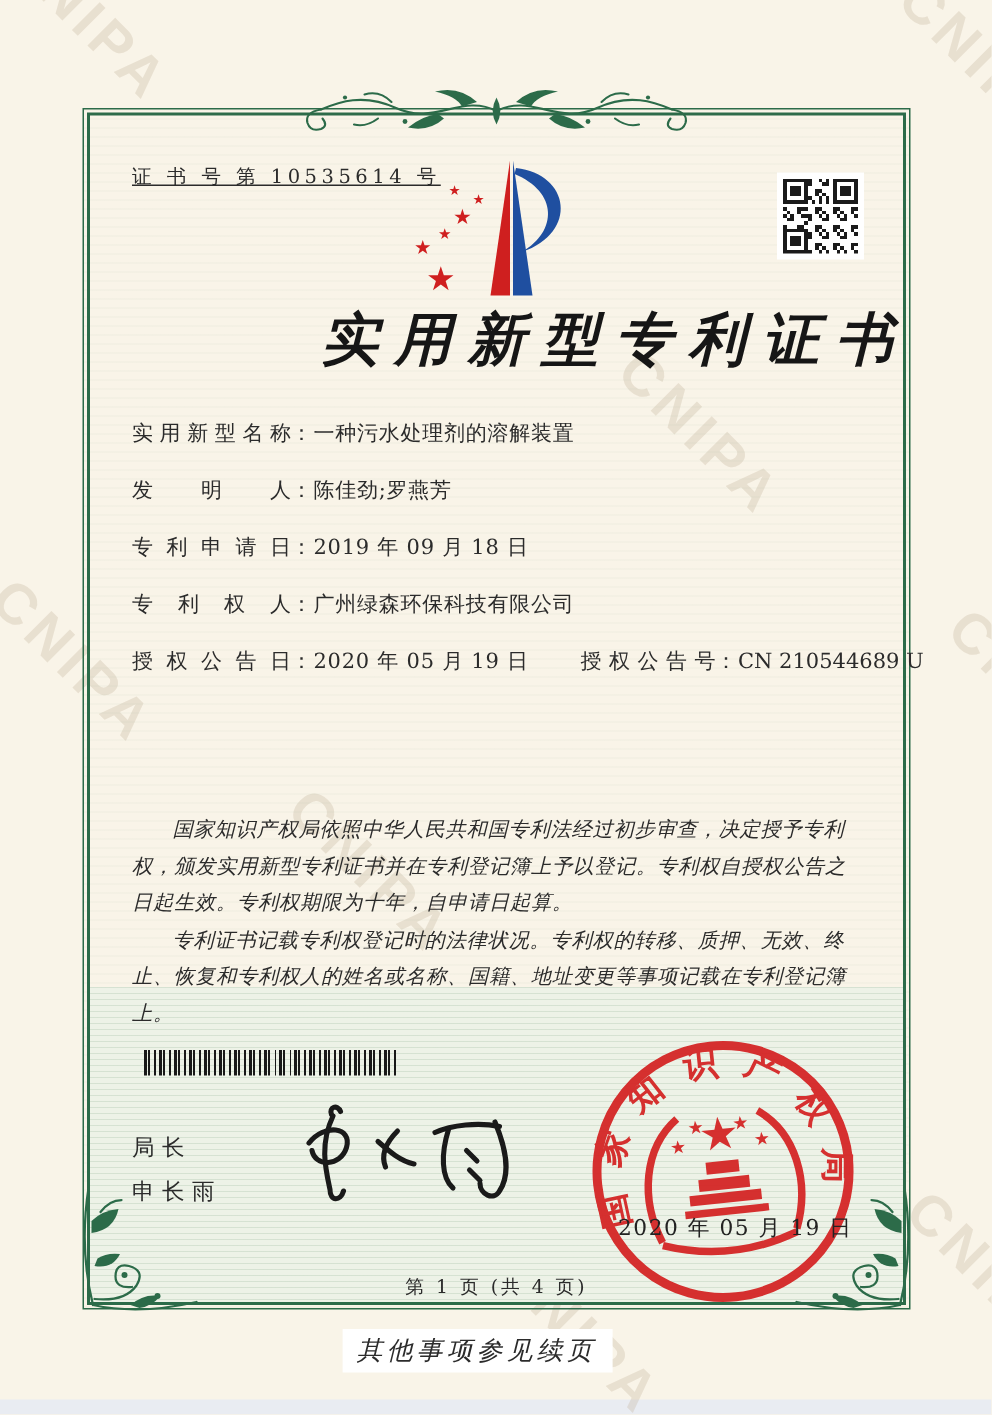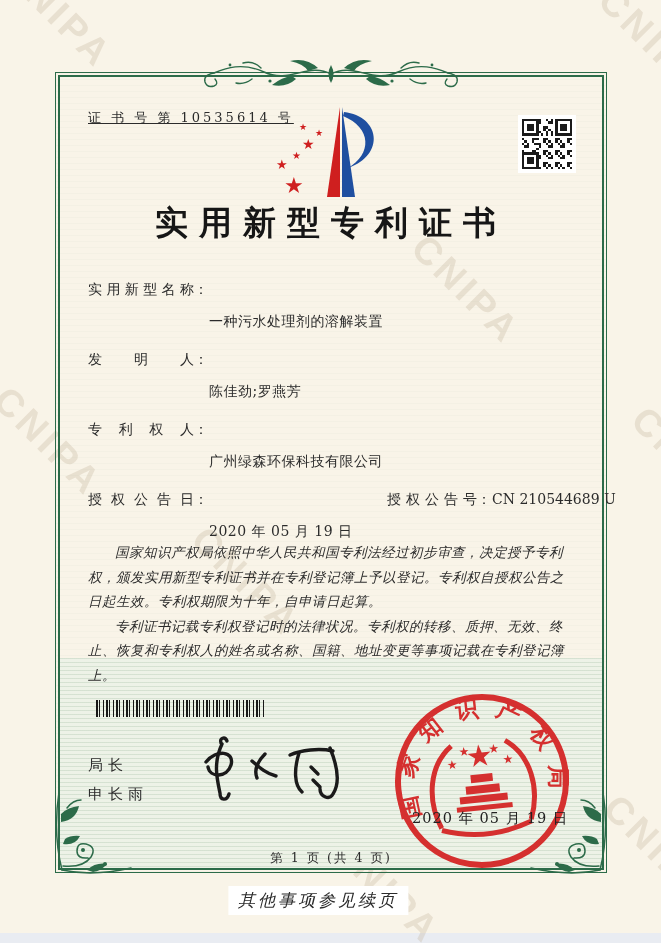--- a/index.html
+++ b/index.html
@@ -27,29 +27,29 @@
   .frame > *{z-index:1;}
   
   .orn-top{position:absolute; left:50%; top:-18px; transform:translateX(-50%); }
   .orn-bl{position:absolute; left:-3px; bottom:-4px;}
   .orn-br{position:absolute; right:-3px; bottom:-4px; transform:scaleX(-1);}
   
   .cert-no{position:absolute; left:32px; top:36px; font-size:13px; letter-spacing:3px;text-decoration:underline;}
   .logo{position:absolute; left:216px; top:30px;}
   .qr{position:absolute; left:462px; top:42px; width:50px; height:50px;
     background:#fff; padding:4px;}
-  .title{position:absolute; left:0; top:128px; width:100%; text-align:center;
-    font-size:33px; font-weight:bold; letter-spacing:11px; color:#161616;}
+  .title{position:absolute; left:0; top:128px; width:100%; text-align:right;
+    font-size:38px; font-weight:bold; letter-spacing:11px; color:#161616;font-style:italic;}
   
   .fields{position:absolute; left:32px; top:204px; width:488px; font-size:14px; line-height:24px;}
   .field{margin-bottom:14px; position:relative;}
   .flabel{display:inline-block; width:106px; text-align:justify; text-align-last:justify;
     vertical-align:top;}
   .fcolon{display:inline-block; width:15px; vertical-align:top;}
-  .fvalue{display:inline-block; width:362px; vertical-align:top; letter-spacing:.5px;margin-top:32px;}
+  .fvalue{display:inline-block; width:362px; vertical-align:top; letter-spacing:.5px;}
   .grant2{position:absolute; left:257px; top:0; white-space:nowrap;margin-left:42px;}
   .grant2 .flabel{width:90px;}
   .grant1 .fvalue{width:120px; white-space:nowrap;}
   
   .paras{position:absolute; left:32px; top:468px; width:489px; font-size:13.5px;
     line-height:24.5px; font-style:italic; letter-spacing:.5px;font-family:Liberation Serif, serif;}
   .paras p{margin:0; text-indent:2em;}
   
   .barcode{position:absolute; left:40px; top:627px; width:168px; height:17px;
     background:repeating-linear-gradient(90deg,#181818 0 2px,transparent 2px 3px,#181818 3px 4px,transparent 4px 7px,#181818 7px 8px,transparent 8px 10px);}
@@ -346,20 +346,23 @@
   <div class="title">实用新型专利证书</div>
 
   <div class="fields">
     <div class="field">
       <span class="flabel">实用新型名称</span><span class="fcolon">：</span><span class="fvalue">一种污水处理剂的溶解装置</span>
     </div>
     <div class="field">
       <span class="flabel">发明人</span><span class="fcolon">：</span><span class="fvalue">陈佳劲;罗燕芳</span>
     </div>
     <div class="field">
+      <span class="flabel">专利申请日</span><span class="fcolon">：</span><span class="fvalue">2019 年 09 月 18 日</span>
+    </div>
+    <div class="field">
       <span class="flabel">专利权人</span><span class="fcolon">：</span><span class="fvalue">广州绿森环保科技有限公司</span>
     </div>
     <div class="field">
       <span class="grant1"><span class="flabel">授权公告日</span><span class="fcolon">：</span><span class="fvalue">2020 年 05 月 19 日</span></span>
       <span class="grant2"><span class="flabel">授权公告号</span><span class="fcolon">：</span><span>CN 210544689 U</span></span>
     </div>
   </div>
 
   <div class="paras">
     <p>国家知识产权局依照中华人民共和国专利法经过初步审查，决定授予专利权，颁发实用新型专利证书并在专利登记簿上予以登记。专利权自授权公告之日起生效。专利权期限为十年，自申请日起算。</p>

